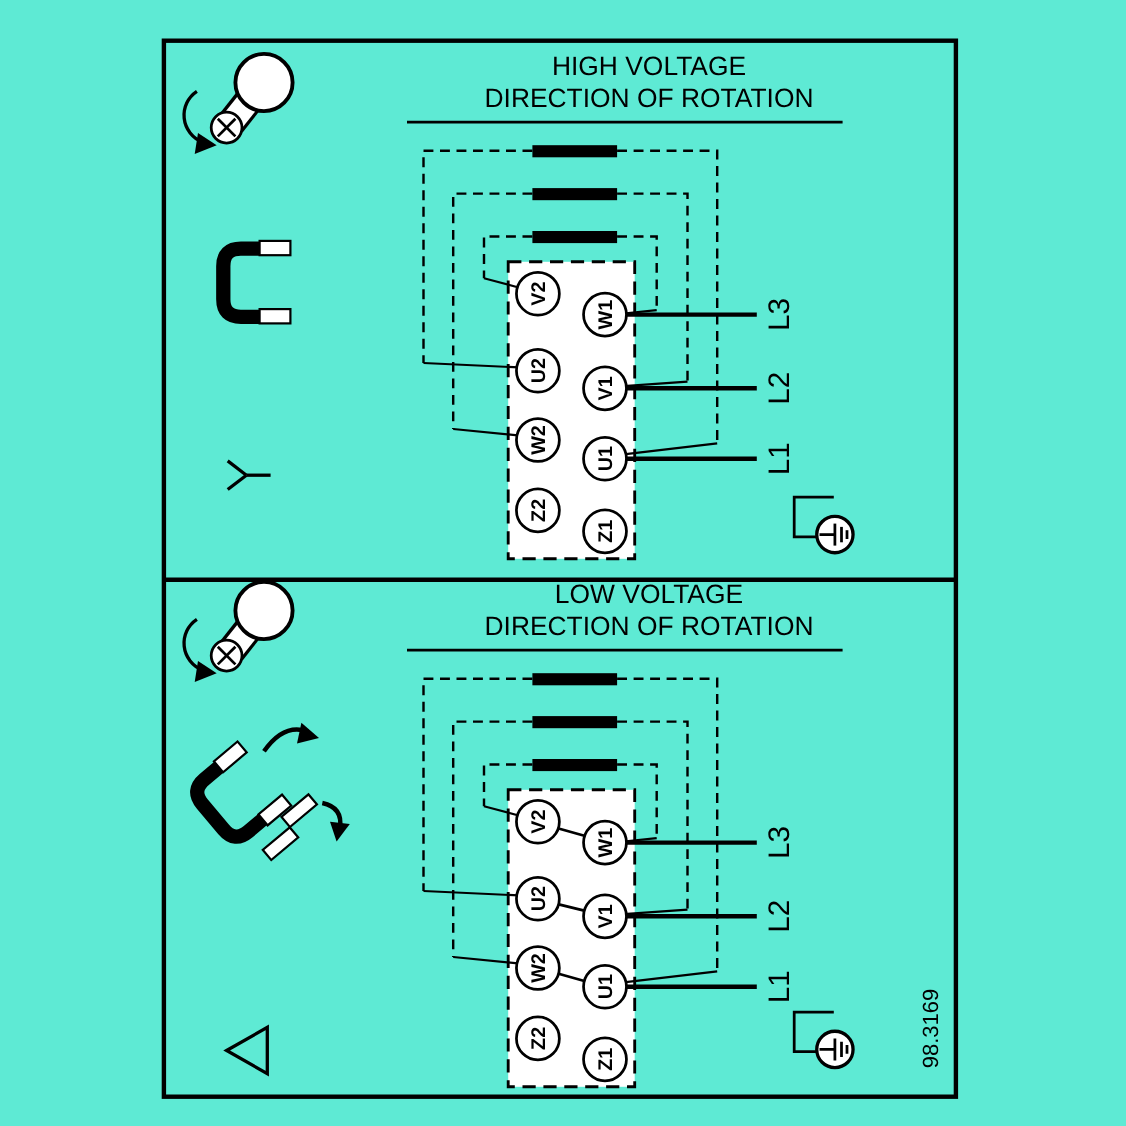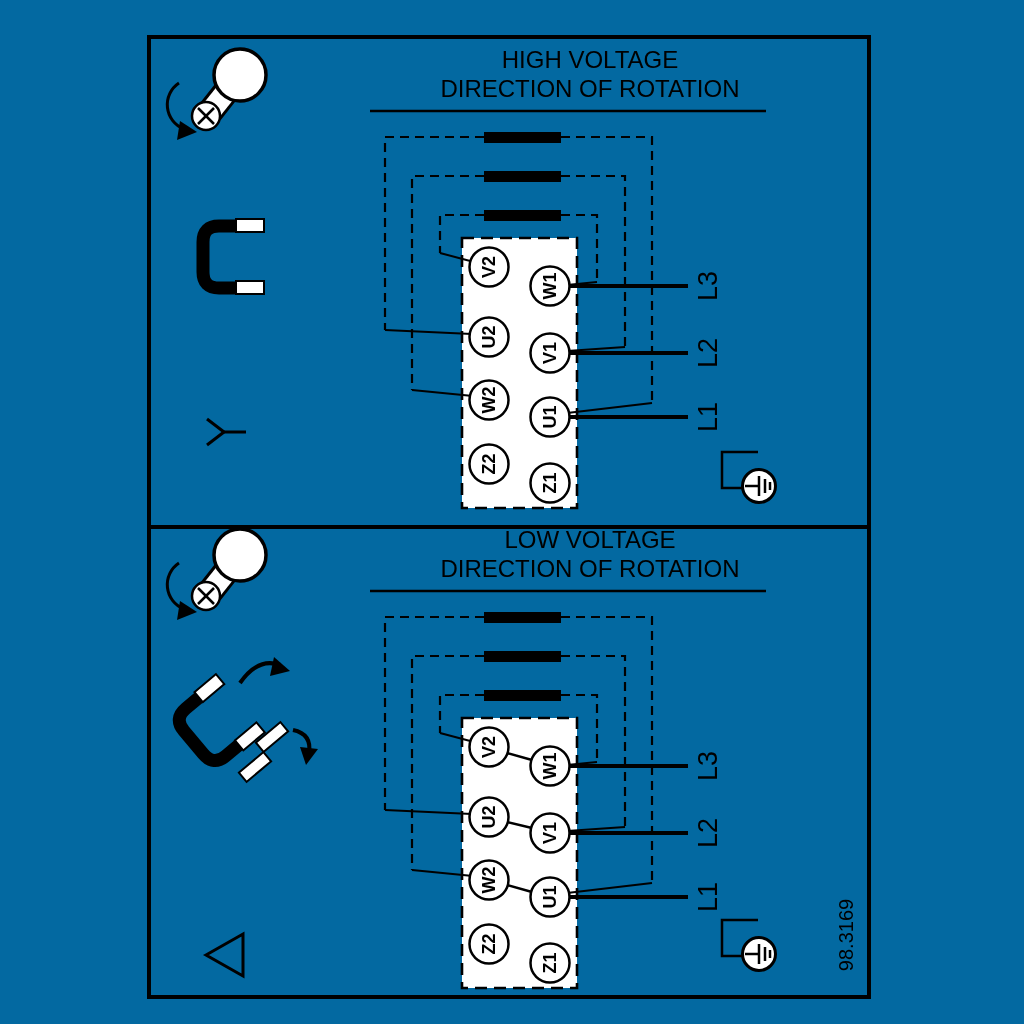--- a/index.html
+++ b/index.html
@@ -1,16 +1,16 @@
 <!DOCTYPE html>
 <html><head>
 <meta charset="utf-8">
 <style>
   html,body{margin:0;padding:0;background:#ffffff;}
-  .stage{position:relative;width:1024px;height:1024px;background:#0369a1;
+  .stage{position:relative;width:1024px;height:1024px;background:#5eead4;
          font-family:"Liberation Sans","DejaVu Sans",sans-serif;}
   svg{display:block;}
   svg text{fill:#000;font-family:"Liberation Sans","DejaVu Sans",sans-serif;}
   .title{font-size:24px;text-anchor:middle;}
   .tlabel{font-size:18px;font-weight:bold;text-anchor:middle;}
   .llabel{font-size:27px;text-anchor:middle;}
   .fig{font-size:20px;text-anchor:middle;}
   .ln2{stroke:#000;stroke-width:2;fill:none;}
   .ln25{stroke:#000;stroke-width:2.5;fill:none;}
   .ln3{stroke:#000;stroke-width:3;fill:none;}

